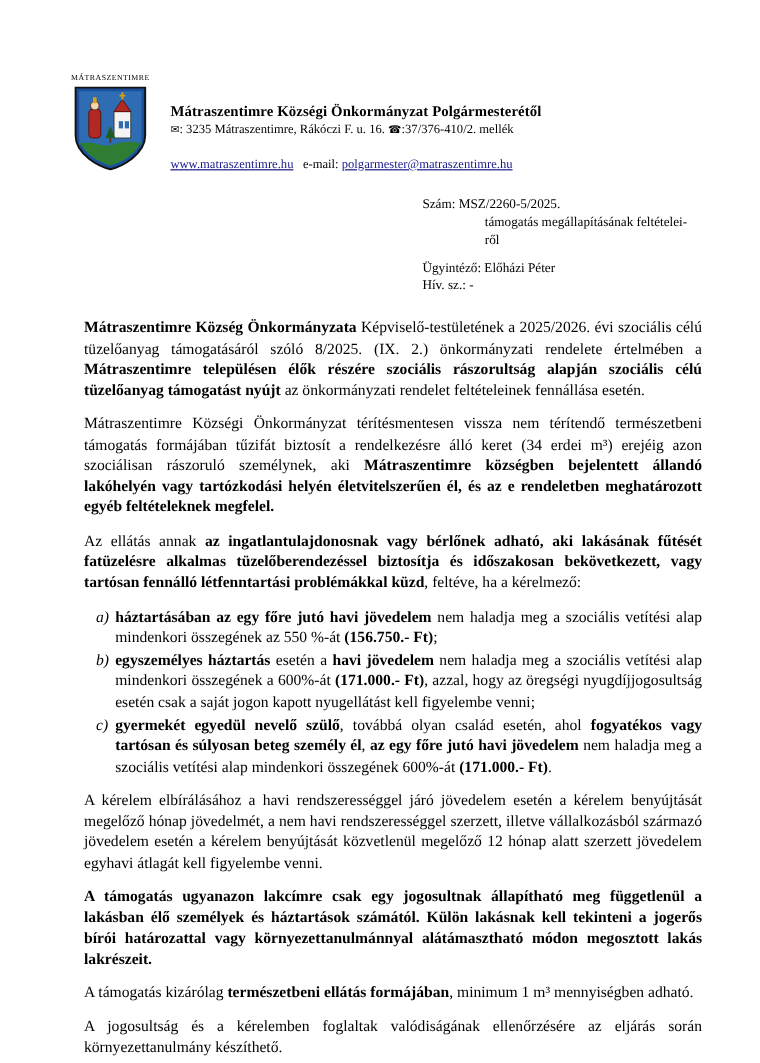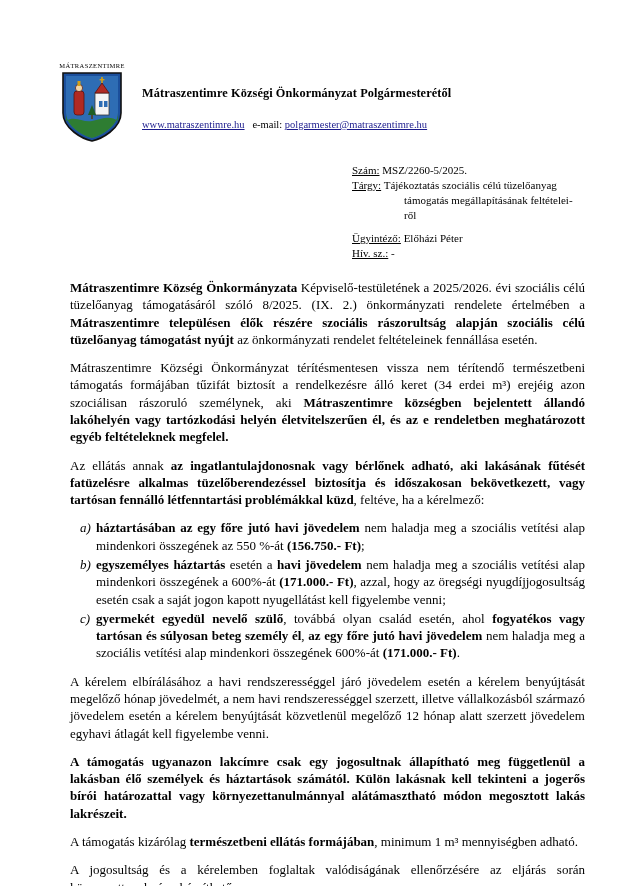--- a/index.html
+++ b/index.html
@@ -66,21 +66,21 @@
   .head-line3 .uline { text-decoration: underline; color: #1a1a8c; }
   .head-line3 .mail { text-decoration: underline; color: #1a1a8c; }
 
   
   .refblock {
     margin: 20px 0 0 0;
     padding-left: 352px;
     font-size: 11px;
     line-height: 1.35;
   }
-  .refblock .u { text-decoration: underline; }
+  .refblock .u { }
   .ref-row { display: block; }
   .ref-indent { padding-left: 52px; display: block; }
   .ref-gap { margin-top: 9px; }
 
   
   .salutation {
     margin: 30px 0 0 54px;
     font-size: 12.5px;
     font-weight: bold;
   }
@@ -141,36 +141,37 @@
           <rect x="38.6" y="8" width="4.8" height="1.4" fill="#d4a017"></rect>
 
           <path d="M27 44 L31 34 L35 44 Z" fill="#1f5e23"></path>
           <rect x="30.2" y="44" width="1.6" height="4" fill="#5a3a1a"></rect>
         </svg>
       </div>
     </div>
 
     <div class="head-text">
       <div class="head-title">Mátraszentimre Községi Önkormányzat Polgármesterétől</div>
+      <div class="head-line">
+        <span class="sym">✉</span>:
+        <span>3235 Mátraszentimre, Rákóczi F. u. 16.</span>
+        <span class="sym">☎</span>:<span>37/376-410/2. mellék</span>
+      </div>
       <div class="head-line3">
         <span class="uline">www.matraszentimre.hu</span>
         &nbsp;&nbsp;<span>e-mail:</span>
         <span class="mail">polgarmester@matraszentimre.hu</span>
       </div>
     </div>
   </div>
 
   <div class="refblock">
     <span class="ref-row">
       <span class="u">Szám:</span>
       <span>MSZ/2260-5/2025.</span>
-    </span>
-    <span class="ref-row">
-      <span class="u">Tárgy:</span>
-      <span>Tájékoztatás szociális célú tüzelőanyag</span>
     </span>
     <span class="ref-indent">támogatás megállapításának feltételei-</span>
     <span class="ref-indent">ről</span>
     <span class="ref-row ref-gap">
       <span class="u">Ügyintéző:</span>
       <span>Előházi Péter</span>
     </span>
     <span class="ref-row">
       <span class="u">Hív. sz.:</span>
       <span>-</span>

